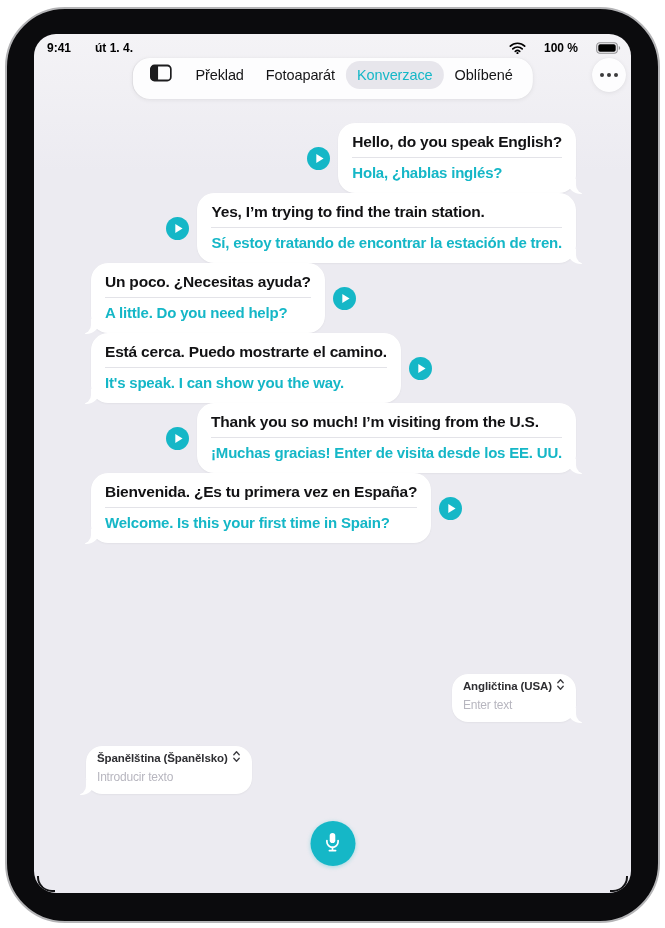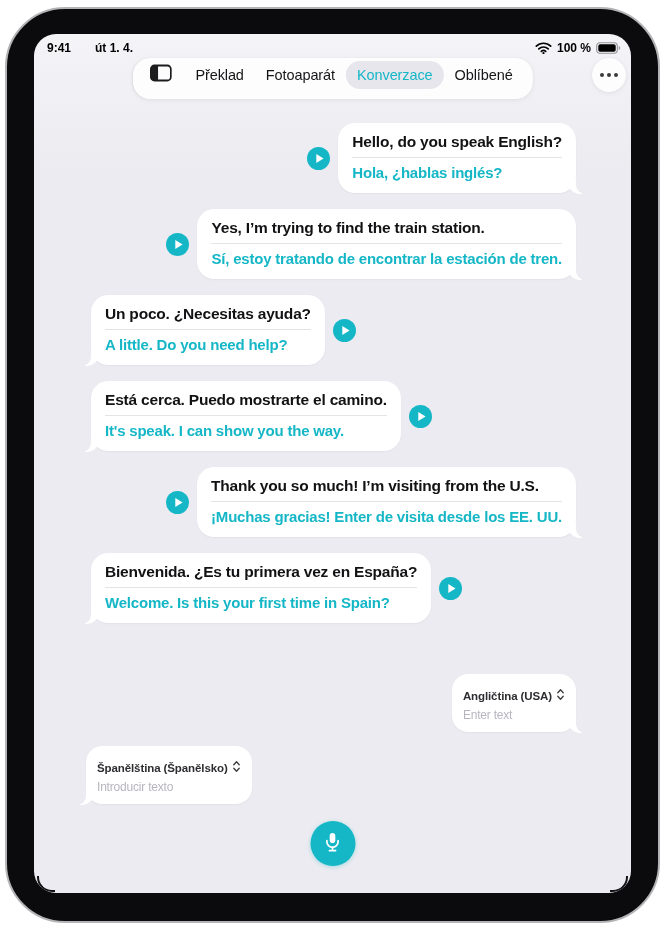--- a/index.html
+++ b/index.html
@@ -17,21 +17,21 @@
     position:absolute;inset:25px 27px 28px 27px;border-radius:22px;overflow:hidden;
     background:linear-gradient(180deg,#f4f3f6 0%,#ecebf1 16%,#ecebf1 100%);
   }
   
   .statusbar{
     position:absolute;top:6px;left:0;right:0;height:16px;
     display:flex;justify-content:space-between;align-items:center;
     padding:0 10px 0 13px;font-size:12px;font-weight:700;color:#000;letter-spacing:0;
   }
   .status-left{display:flex;gap:24px;align-items:center;}
-  .status-right{display:flex;gap:5px;align-items:center;}
+  .status-right{display:flex;gap:18px;align-items:center;}
   .status-right svg{display:block;}
   
   .navbar{
     position:absolute;top:24px;left:50%;transform:translateX(-50%);
     height:33px;display:flex;align-items:center;background:#fdfdfe;
     border-radius:17px;padding:0 9px 8px 13px;
     box-shadow:0 1px 5px rgba(0,0,0,.07),0 0 1px rgba(0,0,0,.06);
     white-space:nowrap;
   }
   .sidebar-btn{background:none;border:none;padding:2px 4px;margin-right:9px;cursor:pointer;display:flex;align-items:center;}
@@ -45,21 +45,21 @@
     position:absolute;top:24px;right:5px;width:34px;height:34px;border-radius:50%;
     background:#fdfdfe;border:none;cursor:pointer;
     box-shadow:0 1px 5px rgba(0,0,0,.07),0 0 1px rgba(0,0,0,.06);
     display:flex;align-items:center;justify-content:center;gap:3px;
   }
   .more-btn .dot{width:4px;height:4px;border-radius:50%;background:#3a3a3c;}
   
   :root{--accent:#15b7c7;--bg:#ecebf1;}
   .chat{
     position:absolute;top:89px;left:57px;right:55px;
-    display:flex;flex-direction:column;gap:16px;
+    display:flex;flex-direction:column;
   }
   .row{display:flex;align-items:center;gap:8px;}
   .row.right{justify-content:flex-end;}
   .bubble{
     position:relative;background:#fff;border-radius:17px;
     padding:9px 14px 10px;max-width:380px;box-sizing:border-box;
     box-shadow:0 1px 2px rgba(0,0,0,.04),0 0 1px rgba(0,0,0,.04);
   }
   .bubble .src{position:relative;z-index:2;color:#121214;font-weight:700;font-size:15.5px;line-height:20px;letter-spacing:-0.2px;}
   .bubble .sep{height:1px;background:#e3e3e8;margin:5px 0;position:relative;z-index:2;}
@@ -69,21 +69,21 @@
   .tail-left::after{content:"";position:absolute;bottom:-1px;left:-9px;width:9px;height:17px;background:var(--bg);border-bottom-right-radius:9px;z-index:1;}
   .tail-right::before{content:"";position:absolute;bottom:-1px;right:-6px;width:15px;height:15px;background:#fff;border-bottom-left-radius:14px;z-index:1;}
   .tail-right::after{content:"";position:absolute;bottom:-1px;right:-9px;width:9px;height:17px;background:var(--bg);border-bottom-left-radius:9px;z-index:1;}
   .play-btn{
     flex:0 0 auto;width:23px;height:23px;border:none;border-radius:50%;
     background:none;padding:0;cursor:pointer;display:flex;
   }
   .play-btn svg{display:block;}
   
   .composer{
-    position:absolute;background:#fff;border-radius:16px;padding:13px 11px 10px;
+    position:absolute;background:#fff;border-radius:16px;padding:3px 11px 10px;
     box-shadow:0 1px 2px rgba(0,0,0,.04),0 0 1px rgba(0,0,0,.04);cursor:text;
   }
   .composer.target{top:640px;right:55px;}
   .composer.source{top:712px;left:52px;}
   .lang-row{display:flex;align-items:center;gap:4px;white-space:nowrap;}
   .lang-label{font-size:11.5px;font-weight:700;color:#2e2e32;letter-spacing:-0.1px;}
   .placeholder{margin-top:3px;font-size:12px;color:#b7b6bf;letter-spacing:-0.2px;white-space:nowrap;}
   
   .mic-btn{
     position:absolute;top:787px;left:50%;transform:translateX(-50%);

